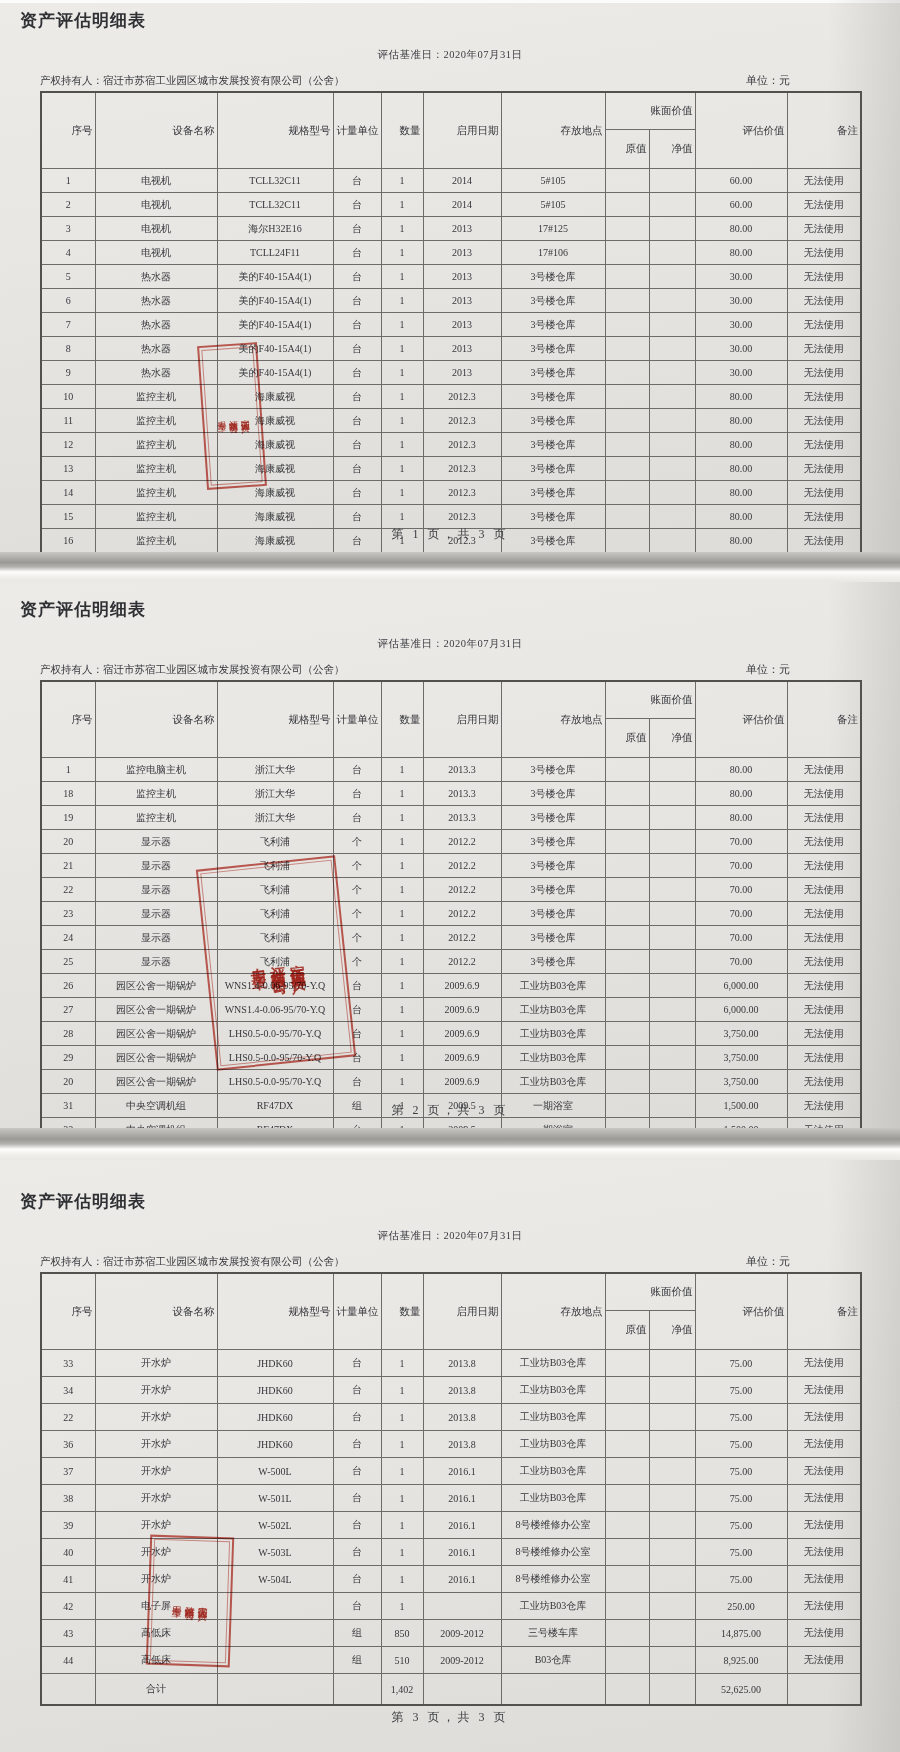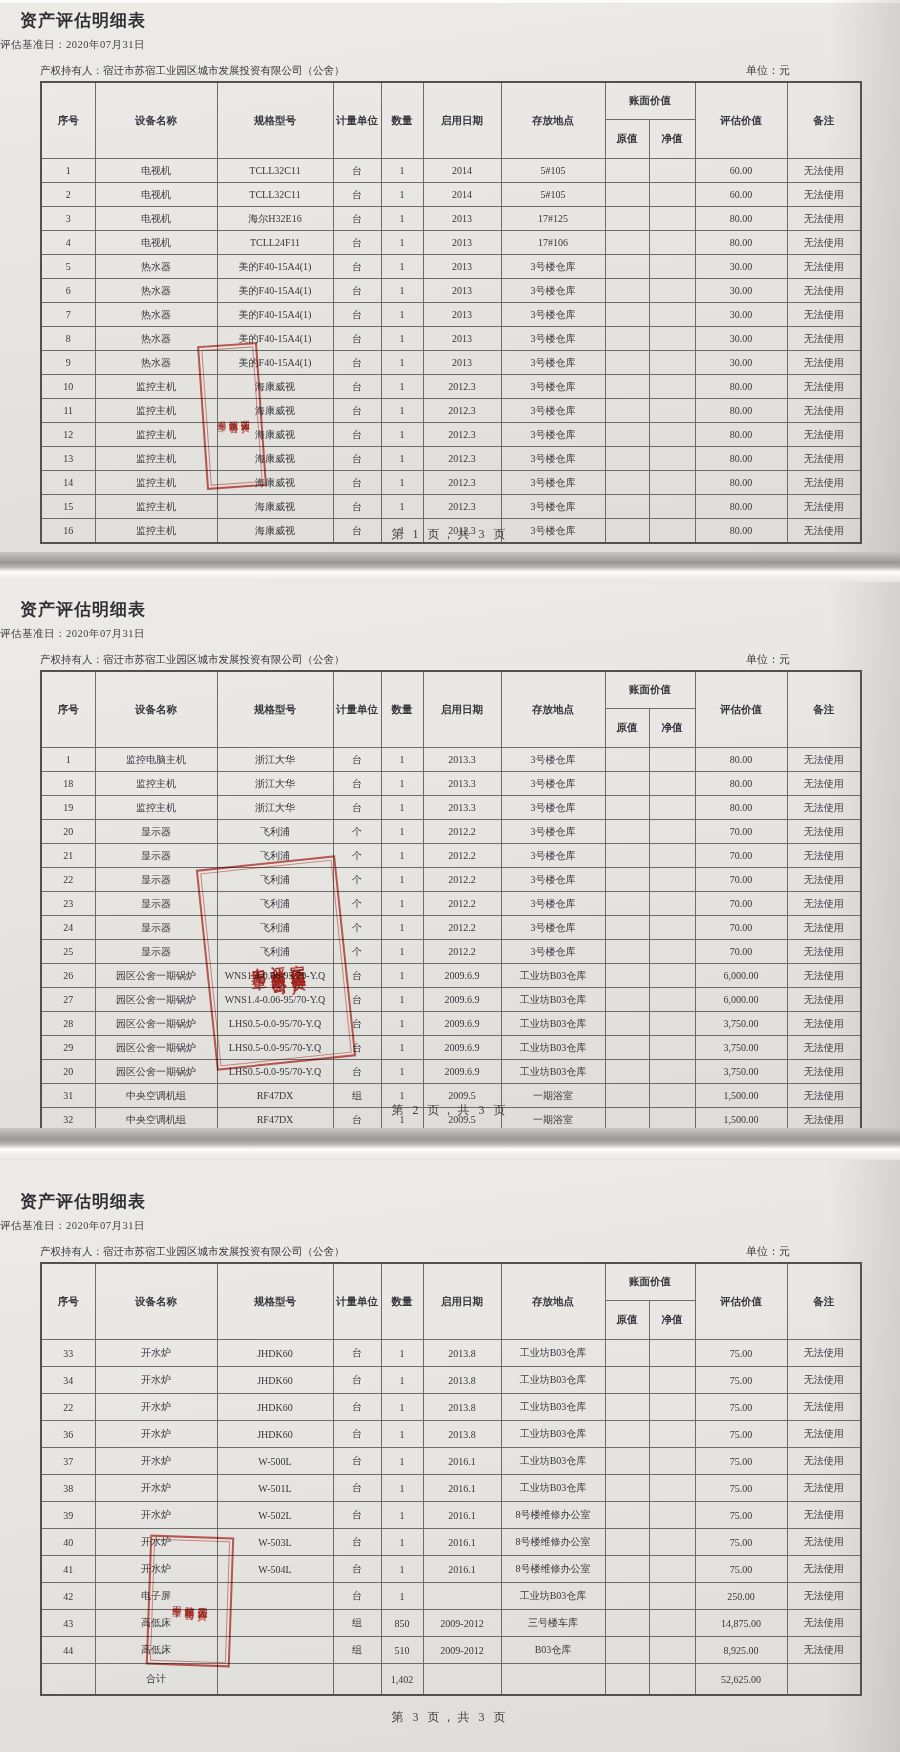--- a/index.html
+++ b/index.html
@@ -26,36 +26,36 @@
   .g1{height:30px;}
   .g2{height:32px;}
 
   .doc-title{
     text-align:left;font-family:"Liberation Sans","DejaVu Sans",sans-serif;
     font-weight:bold;font-size:17px;letter-spacing:1px;color:#2e3034;margin-left:20px;
   }
   .s1 .doc-title{padding-top:9px;}
   .s2 .doc-title{padding-top:16px;}
   .s3 .doc-title{padding-top:30px;}
-  .doc-subtitle{text-align:left;font-size:10.5px;margin-top:6px;letter-spacing:.5px;color:#3a3c41;}
+  .doc-subtitle{text-align:center;font-size:10.5px;margin-top:16px;letter-spacing:.5px;color:#3a3c41;}
   .meta{
     display:flex;justify-content:space-between;align-items:flex-end;
     margin:11px 40px 3px 40px;font-size:10.5px;color:#35373c;
   }
   .meta .unit{padding-right:70px;font-size:11px;}
 
   table.assets{
     border-collapse:collapse;margin:0 40px;width:820px;table-layout:fixed;
     border:2px solid #53514e;background:transparent;
   }
   .assets th,.assets td{
     border:1px solid #6e6c69;text-align:center;font-size:10px;
     padding:1px 2px;overflow:hidden;white-space:nowrap;color:#35373c;
   }
-  .assets thead th{font-size:10.5px;font-weight:bold;height:34px;}
+  .assets thead th{font-size:10.5px;font-weight:normal;height:34px;text-align:right;}
   .assets thead tr.sub th{height:36px;}
   .s1 .assets tbody td,.s2 .assets tbody td{height:21px;}
   .s3 .assets tbody td{height:24px;}
   .s3 .assets tbody tr.total td{height:28px;}
   col.c-no{width:54px;} col.c-name{width:122px;} col.c-model{width:116px;}
   col.c-unit{width:48px;} col.c-qty{width:42px;} col.c-date{width:78px;}
   col.c-loc{width:104px;} col.c-orig{width:44px;} col.c-net{width:46px;}
   col.c-val{width:92px;} col.c-note{width:74px;}
 
   .page-footer{

